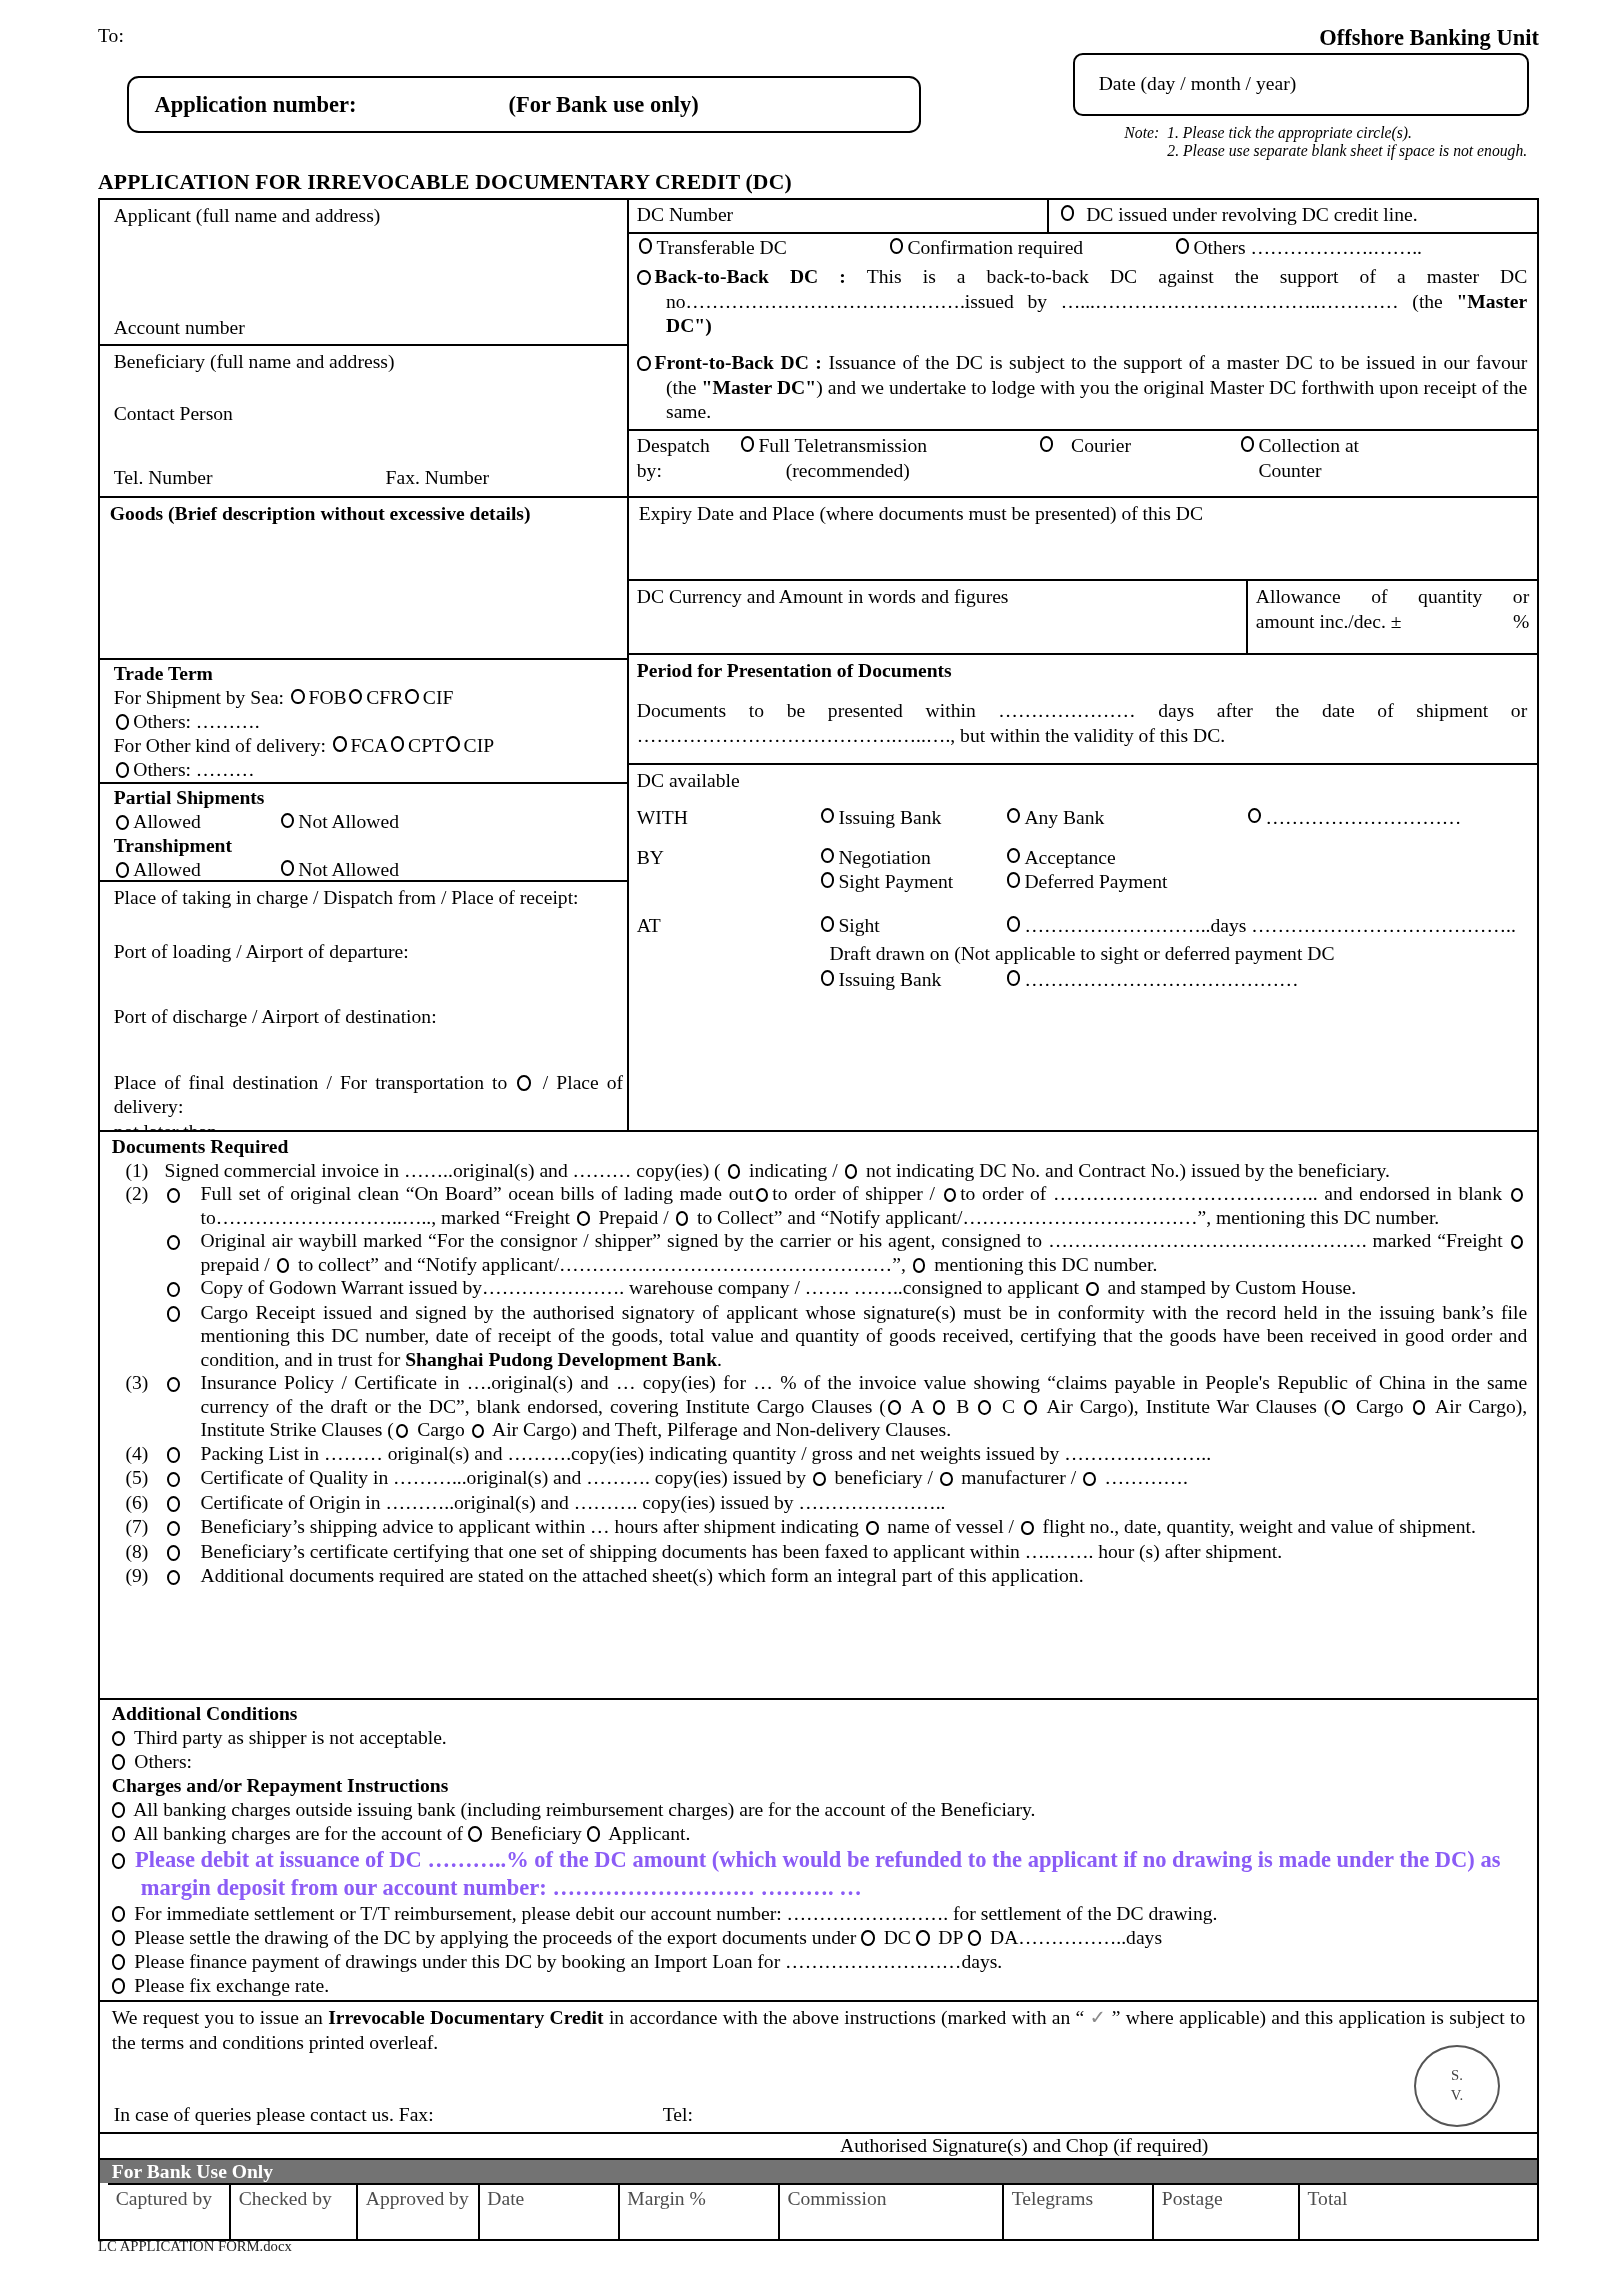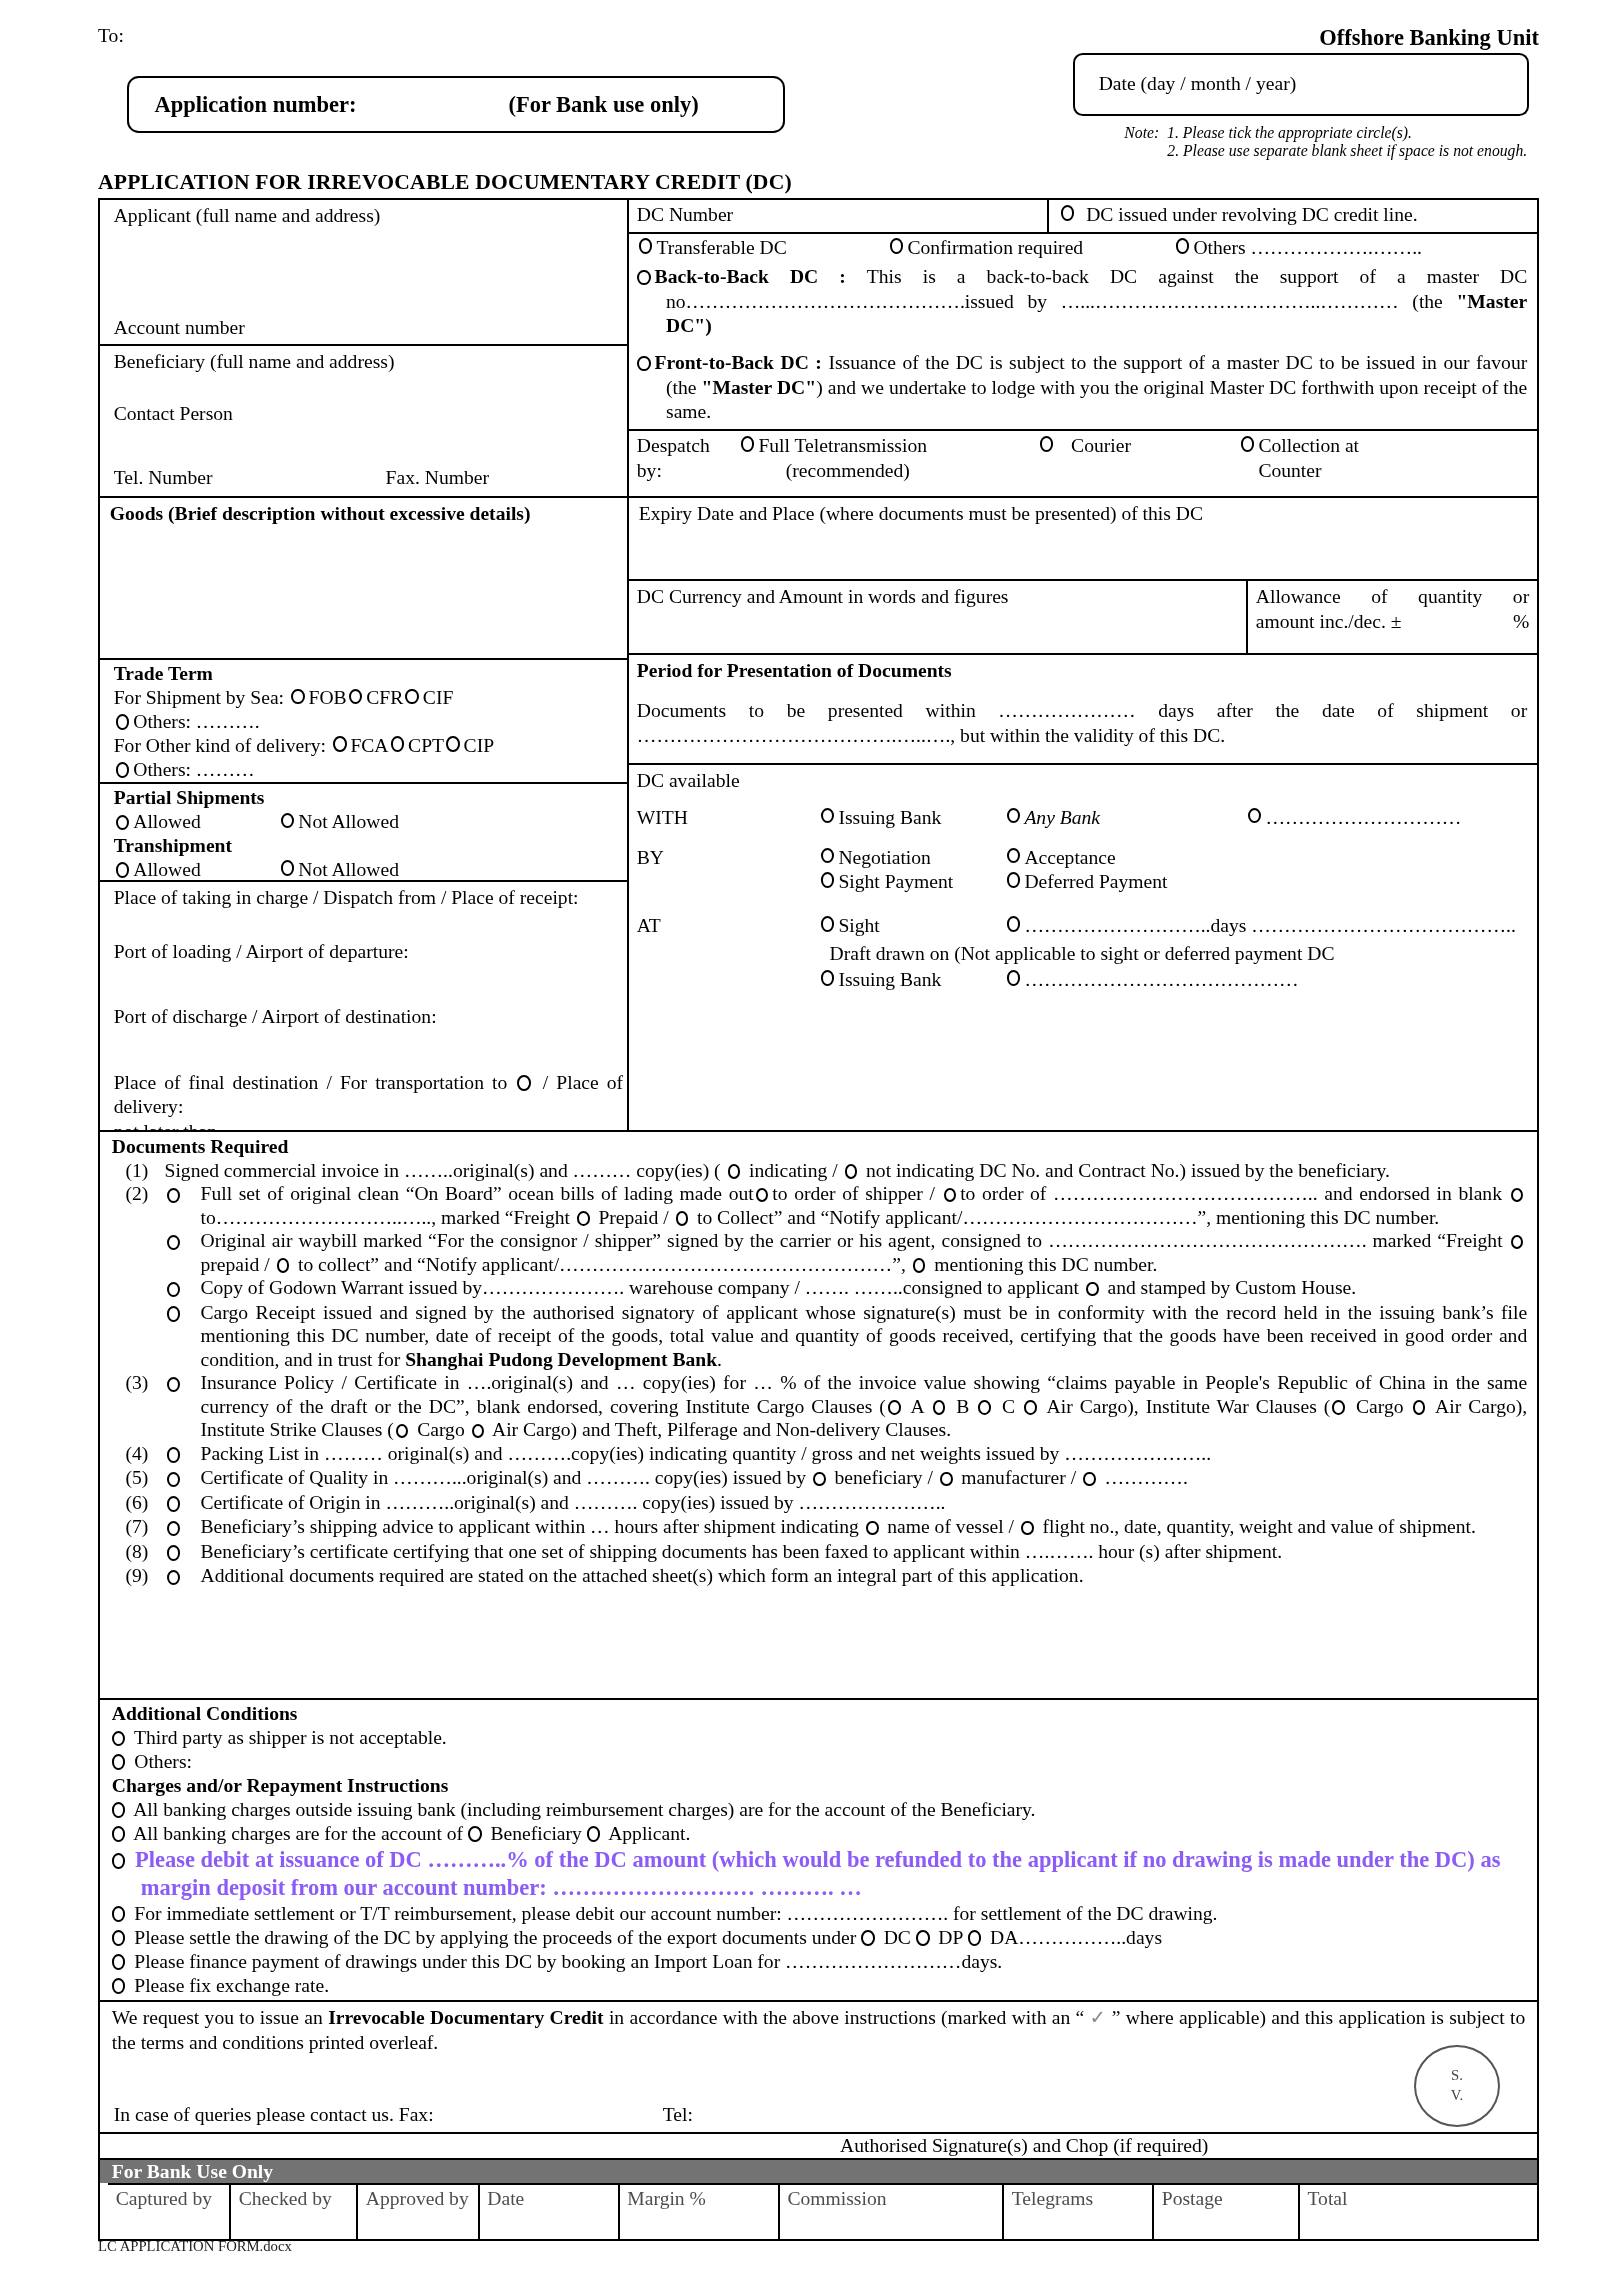--- a/index.html
+++ b/index.html
@@ -12,21 +12,21 @@
   .gray{color:#8a8a8a;}
   .just{text-align:justify;}
   .jlast{text-align-last:justify;}
   .circ{display:inline-block;width:13.7px;height:15.7px;border:2px solid #000;border-radius:50%;
         margin:0 3.9px 0 2px;vertical-align:-2px;flex:none;background:#fff;}
   
   .topbar{display:flex;justify-content:space-between;align-items:flex-start;height:33px;}
   .to{font-size:19.6px;}
   .obu{font-weight:bold;font-size:22.5px;}
   .boxrow{position:relative;height:110px;}
-  .app-box{position:absolute;left:29px;top:19.6px;width:658px;height:57px;border:2.9px solid #000;border-radius:11.8px;
+  .app-box{position:absolute;left:29px;top:19.6px;width:794px;height:57px;border:2.9px solid #000;border-radius:11.8px;
            display:flex;align-items:center;}
   .app-box .lbl1{font-weight:bold;font-size:22.5px;margin-left:25.5px;}
   .app-box .lbl2{font-weight:bold;font-size:22.5px;margin-left:152px;}
   .date-box{position:absolute;right:9.8px;top:-3.9px;width:456px;height:63px;border:2.9px solid #000;border-radius:9.8px;
             display:flex;align-items:center;padding-left:23.5px;}
   .notes{position:absolute;right:11.8px;top:67px;font-style:italic;font-size:15.7px;line-height:1.2;}
   .notes .n2{margin-left:43px;}
   .title{font-weight:bold;font-size:21.6px;margin:2px 0 2.9px 0;letter-spacing:0.2px;}
   
   .form{border:2.9px solid #000;width:1441px;}
@@ -74,21 +74,21 @@
   .cur-left{flex:1;border-right:2px solid #000;padding:3.9px 7.8px;}
   .cur-right{width:289px;flex:none;padding:3.9px 7.8px;}
   .cur-right .l2{display:flex;justify-content:space-between;}
   .cell-period{height:110px;border-bottom:2.9px solid #000;padding:3.9px 9.8px 0 7.8px;}
   .cell-period .body{margin-top:15.7px;}
   .cell-dcavail{height:287px;padding:3.9px 9.8px 0 7.8px;}
   .avrow{display:flex;align-items:flex-start;}
   .avlbl{width:182px;flex:none;}
   .avopt{display:flex;align-items:flex-start;flex:none;}
   .avopt .circ{margin-top:2px;}
-  .w190{width:186px;}.w246{width:241px;font-style:italic;}
+  .w190{width:186px;}.w246{width:241px;}
   .mt12{margin-top:11.8px;}.mt16{margin-top:15.7px;}.mt20{margin-top:19.6px;}
   .avcol{display:flex;flex-direction:column;}
   .draft-line{margin-top:3px;text-align:center;}
   .draft-opts{margin-left:182px;margin-top:2px;display:flex;}
   
   .docs{border-top:2.9px solid #000;min-height:568px;padding:2.9px 9.8px 3.9px 25.5px;line-height:1.2;}
   .docs-title{font-weight:bold;margin-left:-13.7px;}
   .doc{display:flex;align-items:flex-start;}
   .doc-num{width:39px;flex:none;}
   .doc-circ{width:36px;flex:none;padding-top:1px;}

